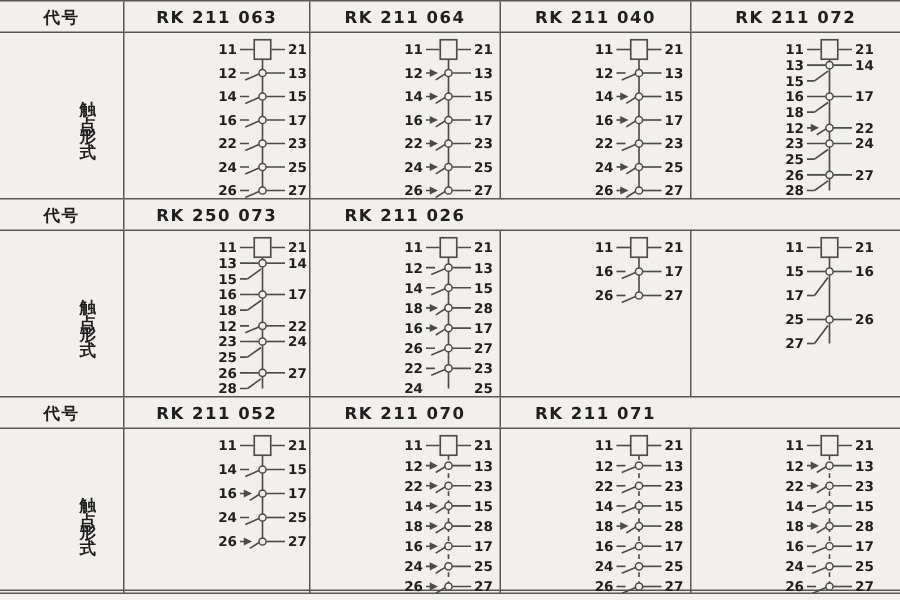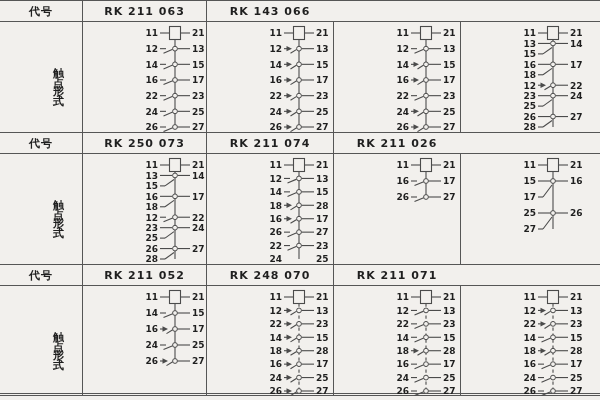--- a/index.html
+++ b/index.html
@@ -39,21 +39,23 @@
 </style>
 </head>
 <body>
 
 <div class="table">
 
   <div class="section">
     <div class="hrow">
       <div class="hcell">代号</div>
       <div class="hcell">RK 211 063</div>
-      <div class="hcell">RK 143 066</div>
+      <div class="hcell">RK 211 064</div>
+      <div class="hcell">RK 211 040</div>
+      <div class="hcell">RK 211 072</div>
     </div>
     <div class="brow">
       <div class="bcell lab vert">触点形式</div>
       <div class="bcell diagram">
           <svg width="120" height="110">
             <line x1="60" y1="17.5" x2="60" y2="105"></line>
             <line x1="45" y1="11" x2="54" y2="11"></line>
             <rect x="54.5" y="4.5" width="11" height="13"></rect>
             <line x1="66" y1="11" x2="75" y2="11"></line>
             <text x="43" y="14.3" text-anchor="end">11</text>
@@ -247,21 +249,20 @@
             <text x="43" y="108.3" text-anchor="end">28</text>
           </svg>
         </div>
     </div>
   </div>
 
   <div class="section">
     <div class="hrow">
       <div class="hcell">代号</div>
       <div class="hcell">RK 250 073</div>
-      <div class="hcell">RK 211 074</div>
       <div class="hcell">RK 211 026</div>
     </div>
     <div class="brow">
       <div class="bcell lab vert">触点形式</div>
       <div class="bcell diagram">
           <svg width="120" height="110">
             <line x1="60" y1="17.5" x2="60" y2="105"></line>
             <line x1="45" y1="11" x2="54" y2="11"></line>
             <rect x="54.5" y="4.5" width="11" height="13"></rect>
             <line x1="66" y1="11" x2="75" y2="11"></line>
@@ -405,21 +406,21 @@
             <text x="43" y="78.3" text-anchor="end">27</text>
           </svg>
         </div>
     </div>
   </div>
 
   <div class="section">
     <div class="hrow">
       <div class="hcell">代号</div>
       <div class="hcell">RK 211 052</div>
-      <div class="hcell">RK 248 070</div>
+      <div class="hcell">RK 211 070</div>
       <div class="hcell">RK 211 071</div>
     </div>
     <div class="brow">
       <div class="bcell lab vert">触点形式</div>
       <div class="bcell diagram">
           <svg width="120" height="110">
             <line x1="60" y1="17.5" x2="60" y2="75"></line>
             <line x1="45" y1="11" x2="54" y2="11"></line>
             <rect x="54.5" y="4.5" width="11" height="13"></rect>
             <line x1="66" y1="11" x2="75" y2="11"></line>

